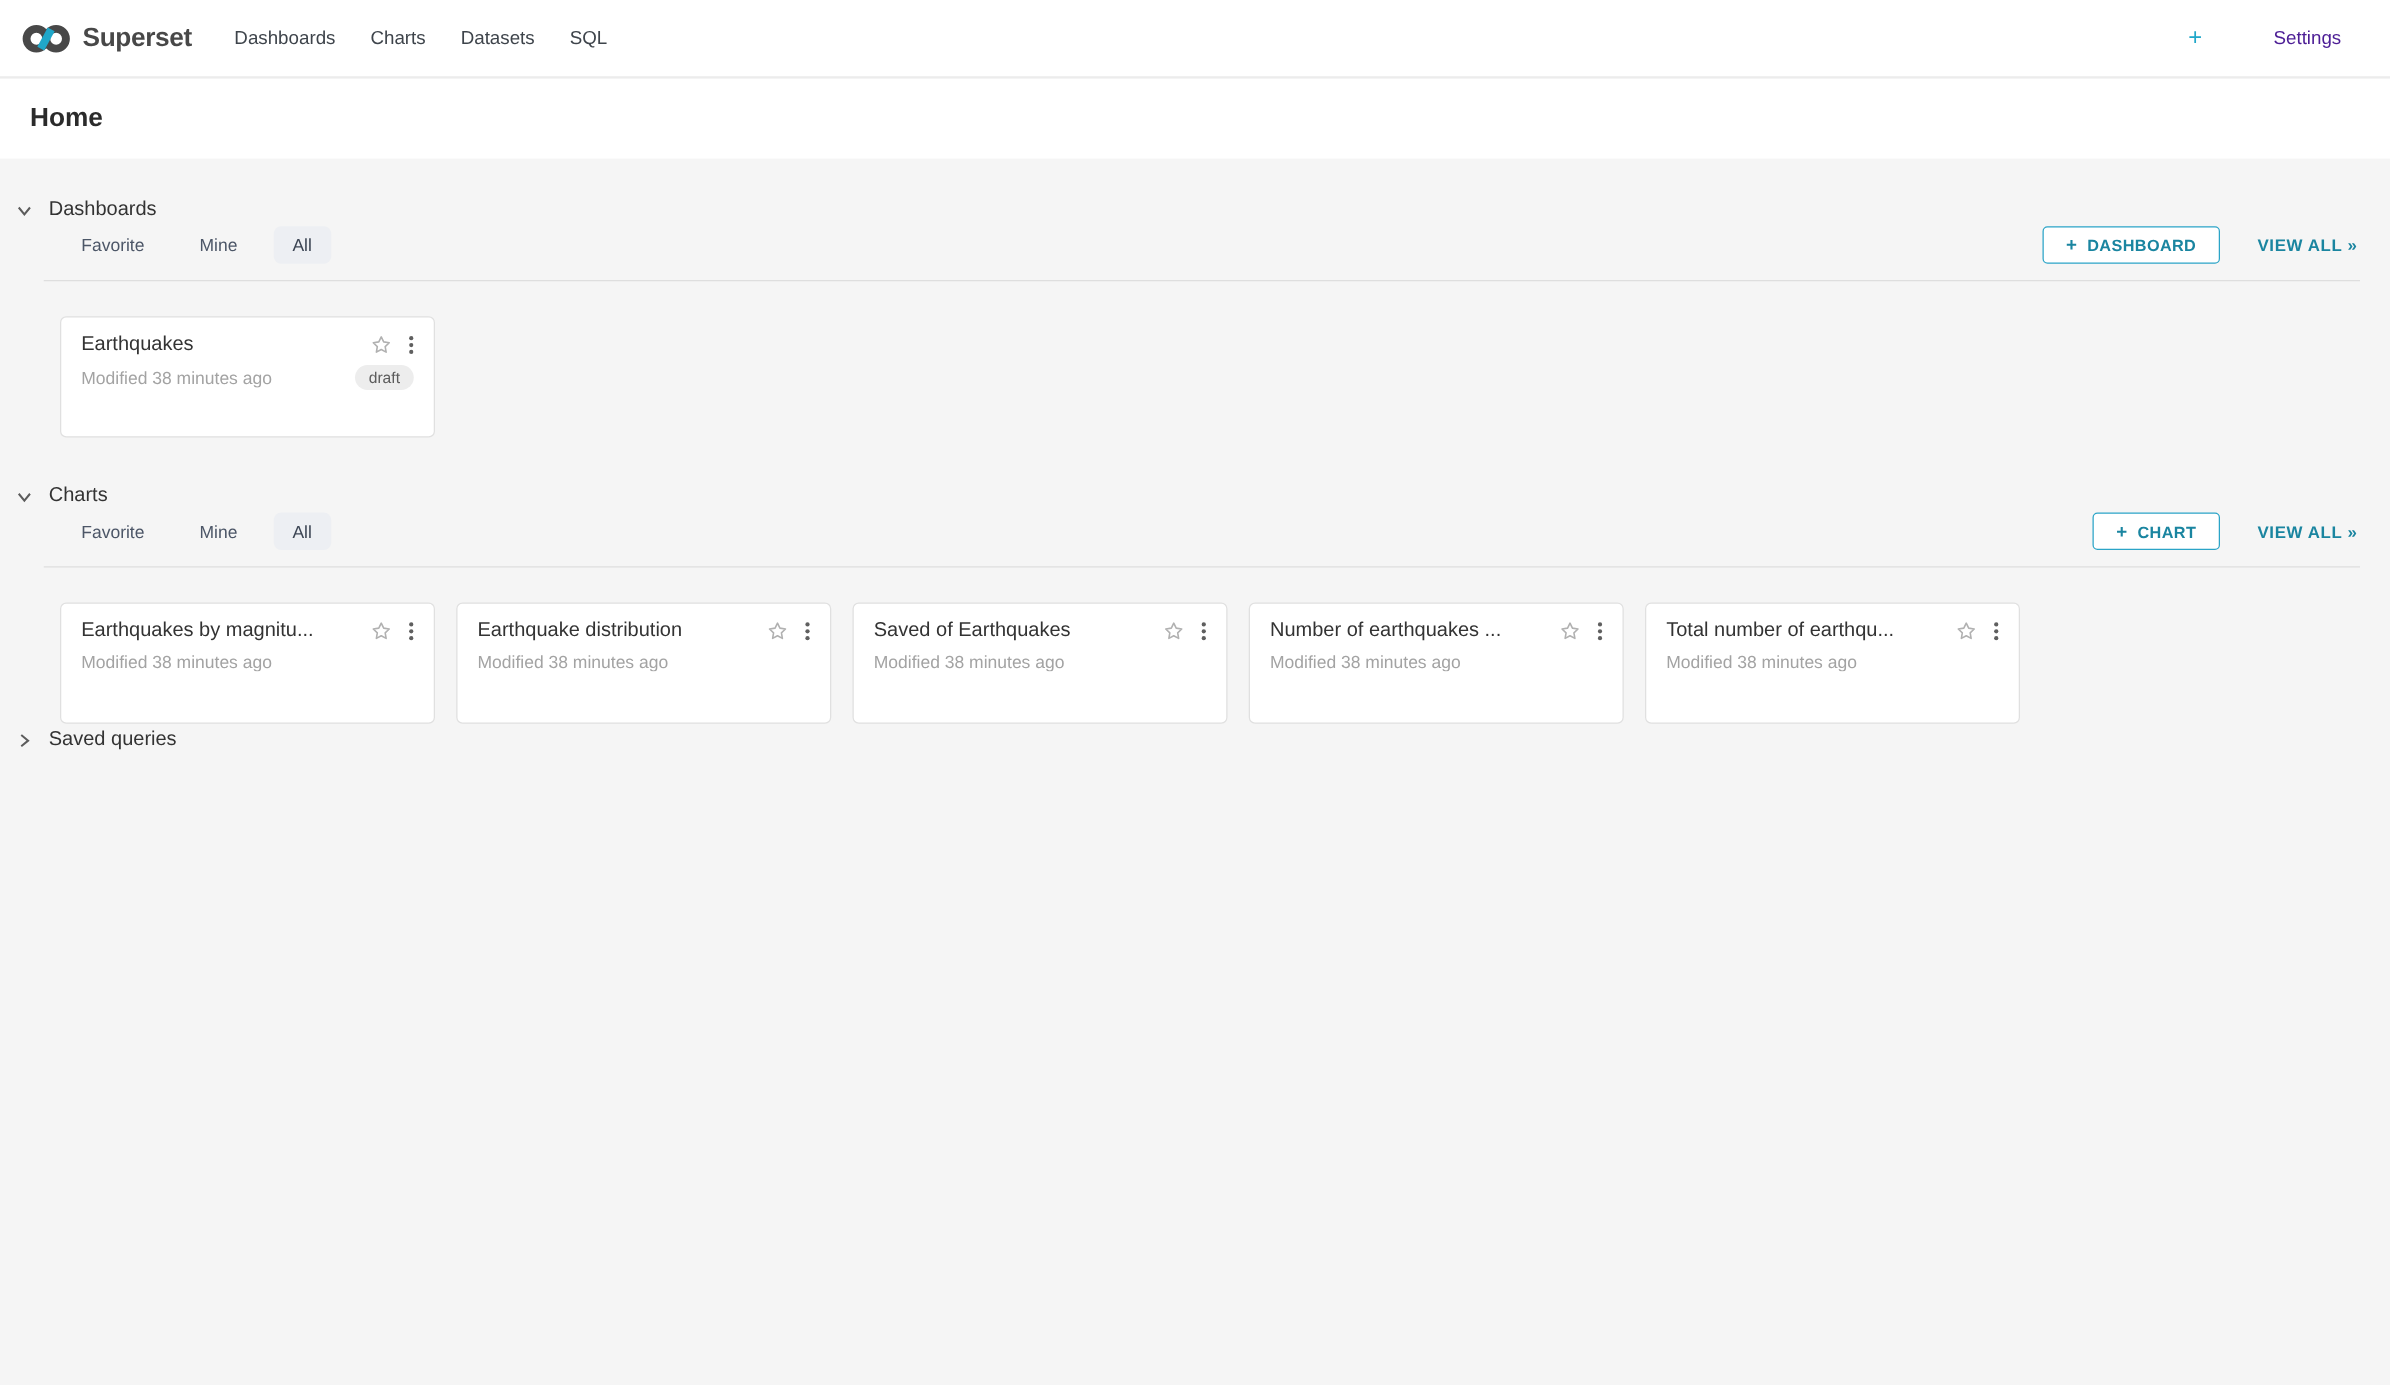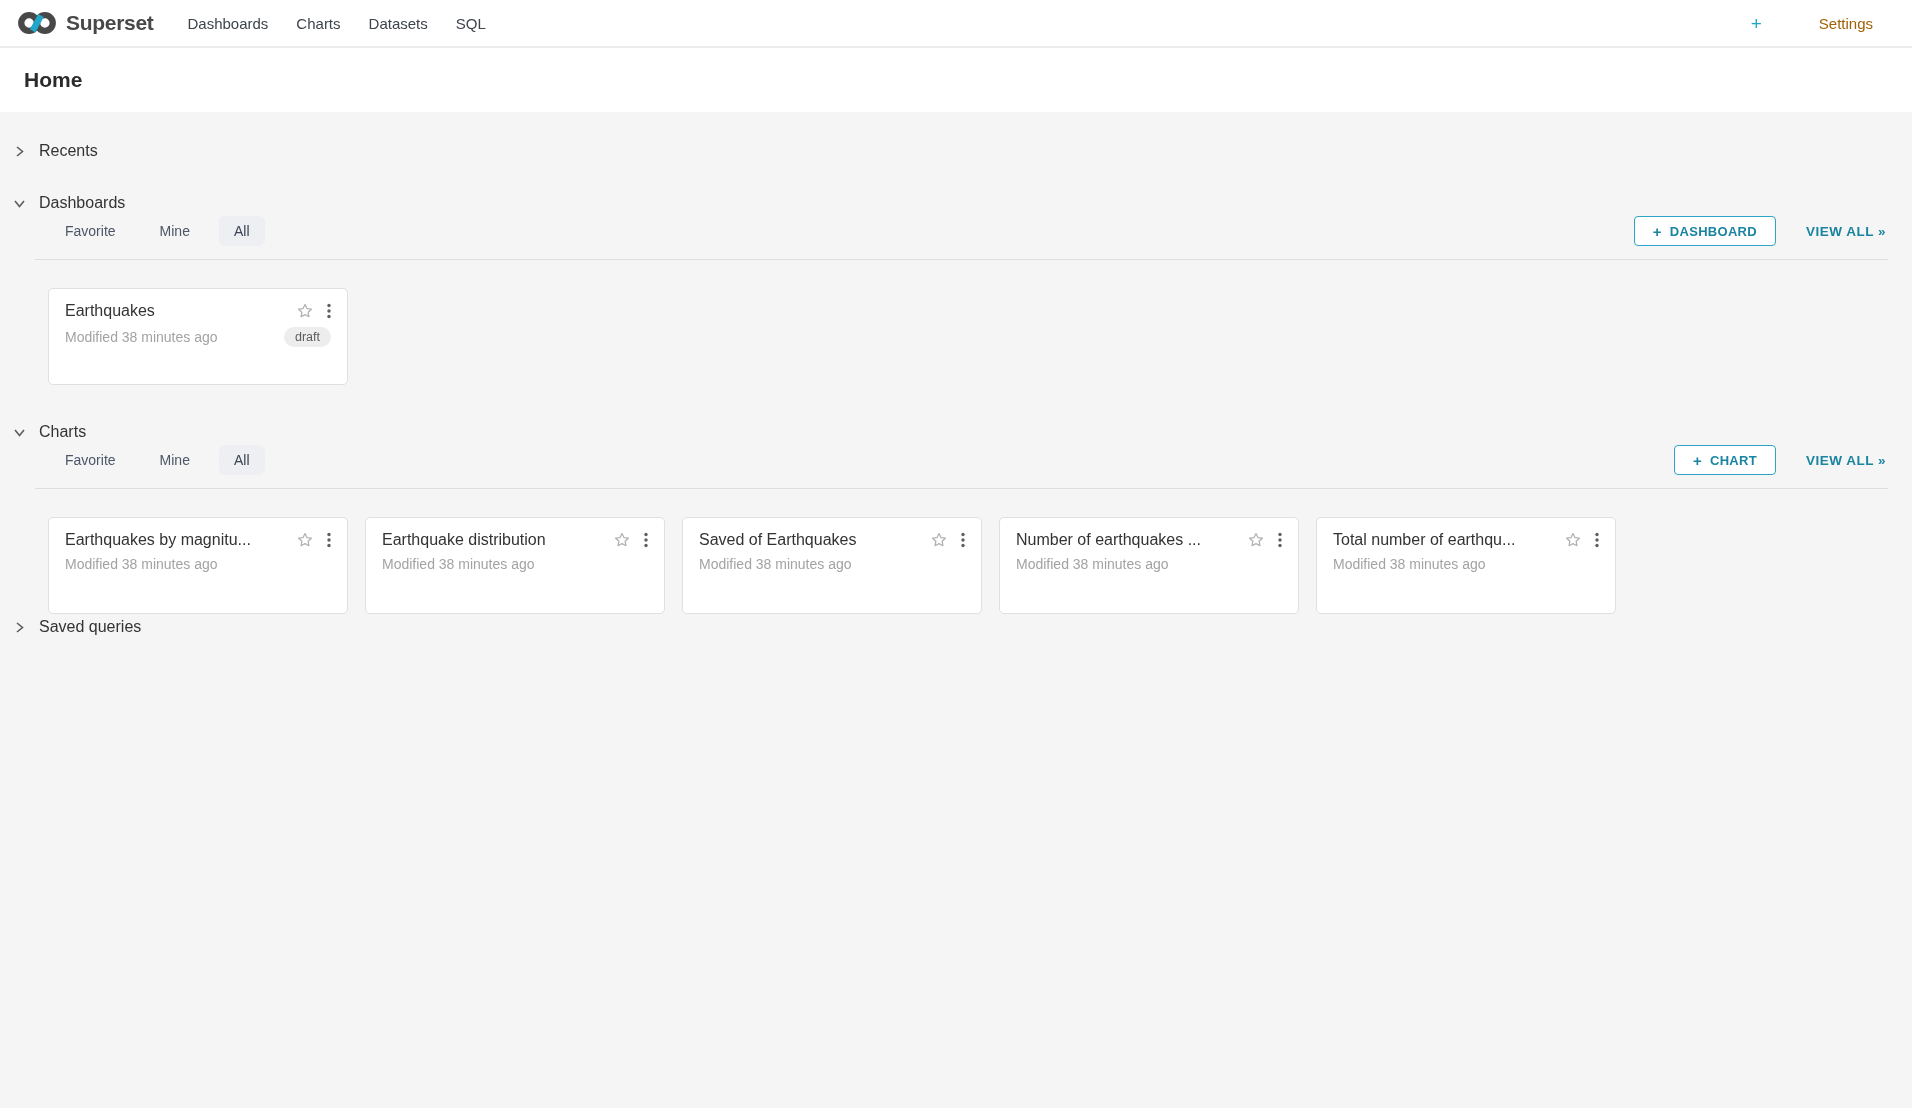--- a/index.html
+++ b/index.html
@@ -8,21 +8,21 @@
     width: 1912px;
     height: 1108px;
     overflow: hidden;
     background: #f5f5f5;
     font-family: "Liberation Sans", sans-serif;
     color: #333;
   }
 
   
   .navbar {
-    height: 48px;
+    height: 63px;
     background: #fff;
     border-bottom: 2px solid #ececec;
     display: flex;
     align-items: center;
     padding: 0 16px;
   }
   .brand { display: flex; align-items: center; gap: 8px; margin-right: 20px; cursor: pointer; }
   .brand-text {
     font-size: 21px;
     font-weight: bold;
@@ -41,21 +41,21 @@
   .caret {
     width: 0; height: 0;
     border-left: 4px solid transparent;
     border-right: 4px solid transparent;
     border-top: 5px solid #606archaic;
   }
   .caret { border-top-color: #62676d; display: inline-block; margin-left: 7px; margin-top: 2px; }
   .nav-right { margin-left: auto; display: flex; align-items: center; gap: 42px; padding-right: 8px; }
   .nav-plus { display: flex; align-items: center; cursor: pointer; }
   .plus-glyph { color: #20a7c9; font-size: 19px; line-height: 1; font-weight: 400; }
-  .nav-settings { display: flex; align-items: center; font-size: 15px; color: #a16207; cursor: pointer; }
+  .nav-settings { display: flex; align-items: center; font-size: 15px; color: #4c1d95; cursor: pointer; }
 
   
   .title-band { background: #fff; height: 64px; display: flex; align-items: center; padding: 16px 24px; }
   .page-title { font-size: 21px; font-weight: bold; color: #2b2b2b; margin: 0; }
 
   
   .content { background: #f5f5f5; height: calc(1108px - 112px); padding-top: 2px; }
 
   .section-header {
     display: flex; align-items: center; gap: 13px;
@@ -155,28 +155,20 @@
     </div>
   </div>
 </header>
 
 <div class="title-band">
   <h1 class="page-title">Home</h1>
 </div>
 
 <main class="content">
 
-  <div class="section-header mt-recents">
-    <span class="chev">
-      <svg width="13" height="13" viewBox="0 0 13 13">
-          <polyline points="4,2 9.5,6.5 4,11" fill="none" stroke="#5c5c5c" stroke-width="1.6"></polyline>
-        </svg>
-    </span>
-    <span class="section-title">Recents</span>
-  </div>
 
   <section>
     <div class="section-header mt-dash">
       <span class="chev">
         <svg width="13" height="13" viewBox="0 0 13 13">
             <polyline points="2,4 6.5,9.5 11,4" fill="none" stroke="#5c5c5c" stroke-width="1.6"></polyline>
           </svg>
       </span>
       <span class="section-title">Dashboards</span>
     </div>

